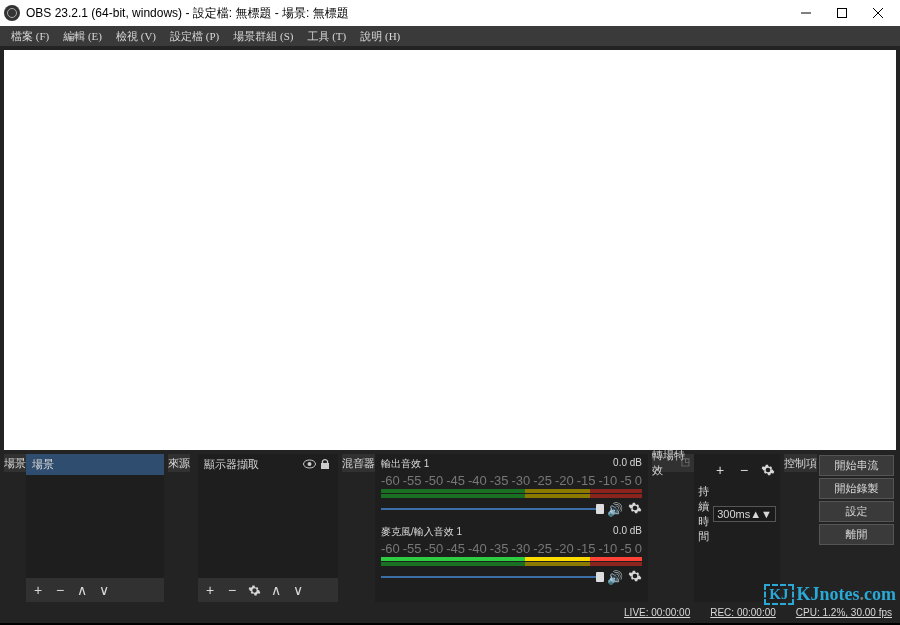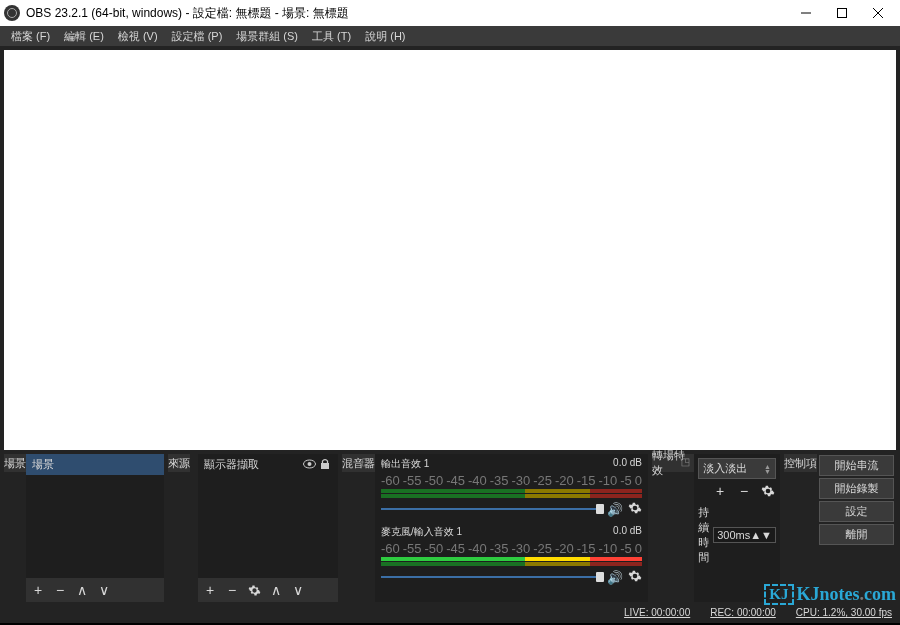--- a/index.html
+++ b/index.html
@@ -5,21 +5,21 @@
 * { margin: 0; padding: 0; box-sizing: border-box; }
 body { font-family: "Microsoft YaHei", Arial, sans-serif; font-size: 11px; background: #000; width: 900px; height: 625px; overflow: hidden; position: relative; }
 .titlebar { height: 26px; background: #fff; display: flex; align-items: center; padding: 0 4px; }
 .titlebar .logo { width: 16px; height: 16px; background: #333; border-radius: 50%; margin-right: 6px; display: flex; align-items: center; justify-content: center; }
 .titlebar .logo::after { content: ''; width: 8px; height: 8px; border: 1px solid #aaa; border-radius: 50%; }
 .titlebar .title { flex: 1; color: #000; font-size: 12px; }
 .winbtns { display: flex; }
 .winbtn { width: 36px; height: 26px; display: flex; align-items: center; justify-content: center; color: #000; cursor: pointer; }
 .winbtn svg { width: 10px; height: 10px; }
 .menubar { height: 20px; background: #3a3a3a; display: flex; align-items: center; padding: 0 4px; color: #d8d8d8; }
-.menuitem { padding: 2px 7px; cursor: pointer; }
+.menuitem { padding: 2px 7px; cursor: pointer; font-family: Liberation Serif, serif; }
 .preview { height: 408px; background: #232323; padding: 4px; }
 .preview-canvas { width: 100%; height: 100%; background: #fff; }
 .bottom { height: 148px; background: #232323; display: flex; gap: 4px; padding: 0 4px; }
 .panel { background: #232323; display: flex; flex-direction: row; }
 .panel-header { height: 18px; background: #313131; color: #d8d8d8; display: flex; align-items: center; justify-content: center; position: relative; font-size: 11px; }
 .panel-header .pop { position: absolute; right: 4px; top: 2px; color: #888; cursor: pointer; font-size: 10px; }
 .panel-body { flex: 1; background: #1e1e1e; display: flex; flex-direction: column; position: relative; }
 .scenes { width: 160px; }
 .sources { width: 170px; gap: 8px; }
 .mixer { flex: 1; }
@@ -228,27 +228,20 @@
   </div>
       </div>
   </div>
 
   <div class="panel transitions">
     <div class="panel-header">
       <span>轉場特效</span>
       <span class="pop">◳</span>
     </div>
     <div class="panel-body trans-body">
-      <div class="sel">
-        <span>淡入淡出</span>
-        <span class="arrs">
-            <span>▲</span>
-            <span>▼</span>
-          </span>
-      </div>
       <div class="trans-btns">
         <span class="tbtn">+</span>
         <span class="tbtn">−</span>
         <span class="tbtn gear">
           <svg width="14" height="14" viewBox="0 0 24 24" fill="currentColor">
               <path d="M12 8a4 4 0 1 0 0 8 4 4 0 0 0 0-8zm9 4a9 9 0 0 1-.1 1.3l2 1.6-2 3.4-2.4-1a7 7 0 0 1-2.2 1.3l-.4 2.6h-4l-.4-2.6a7 7 0 0 1-2.2-1.3l-2.4 1-2-3.4 2-1.6A9 9 0 0 1 3 12a9 9 0 0 1 .1-1.3l-2-1.6 2-3.4 2.4 1A7 7 0 0 1 7.7 5.4L8.1 2.8h4l.4 2.6a7 7 0 0 1 2.2 1.3l2.4-1 2 3.4-2 1.6A9 9 0 0 1 21 12z"></path>
             </svg>
         </span>
       </div>
       <div class="dur-row">

